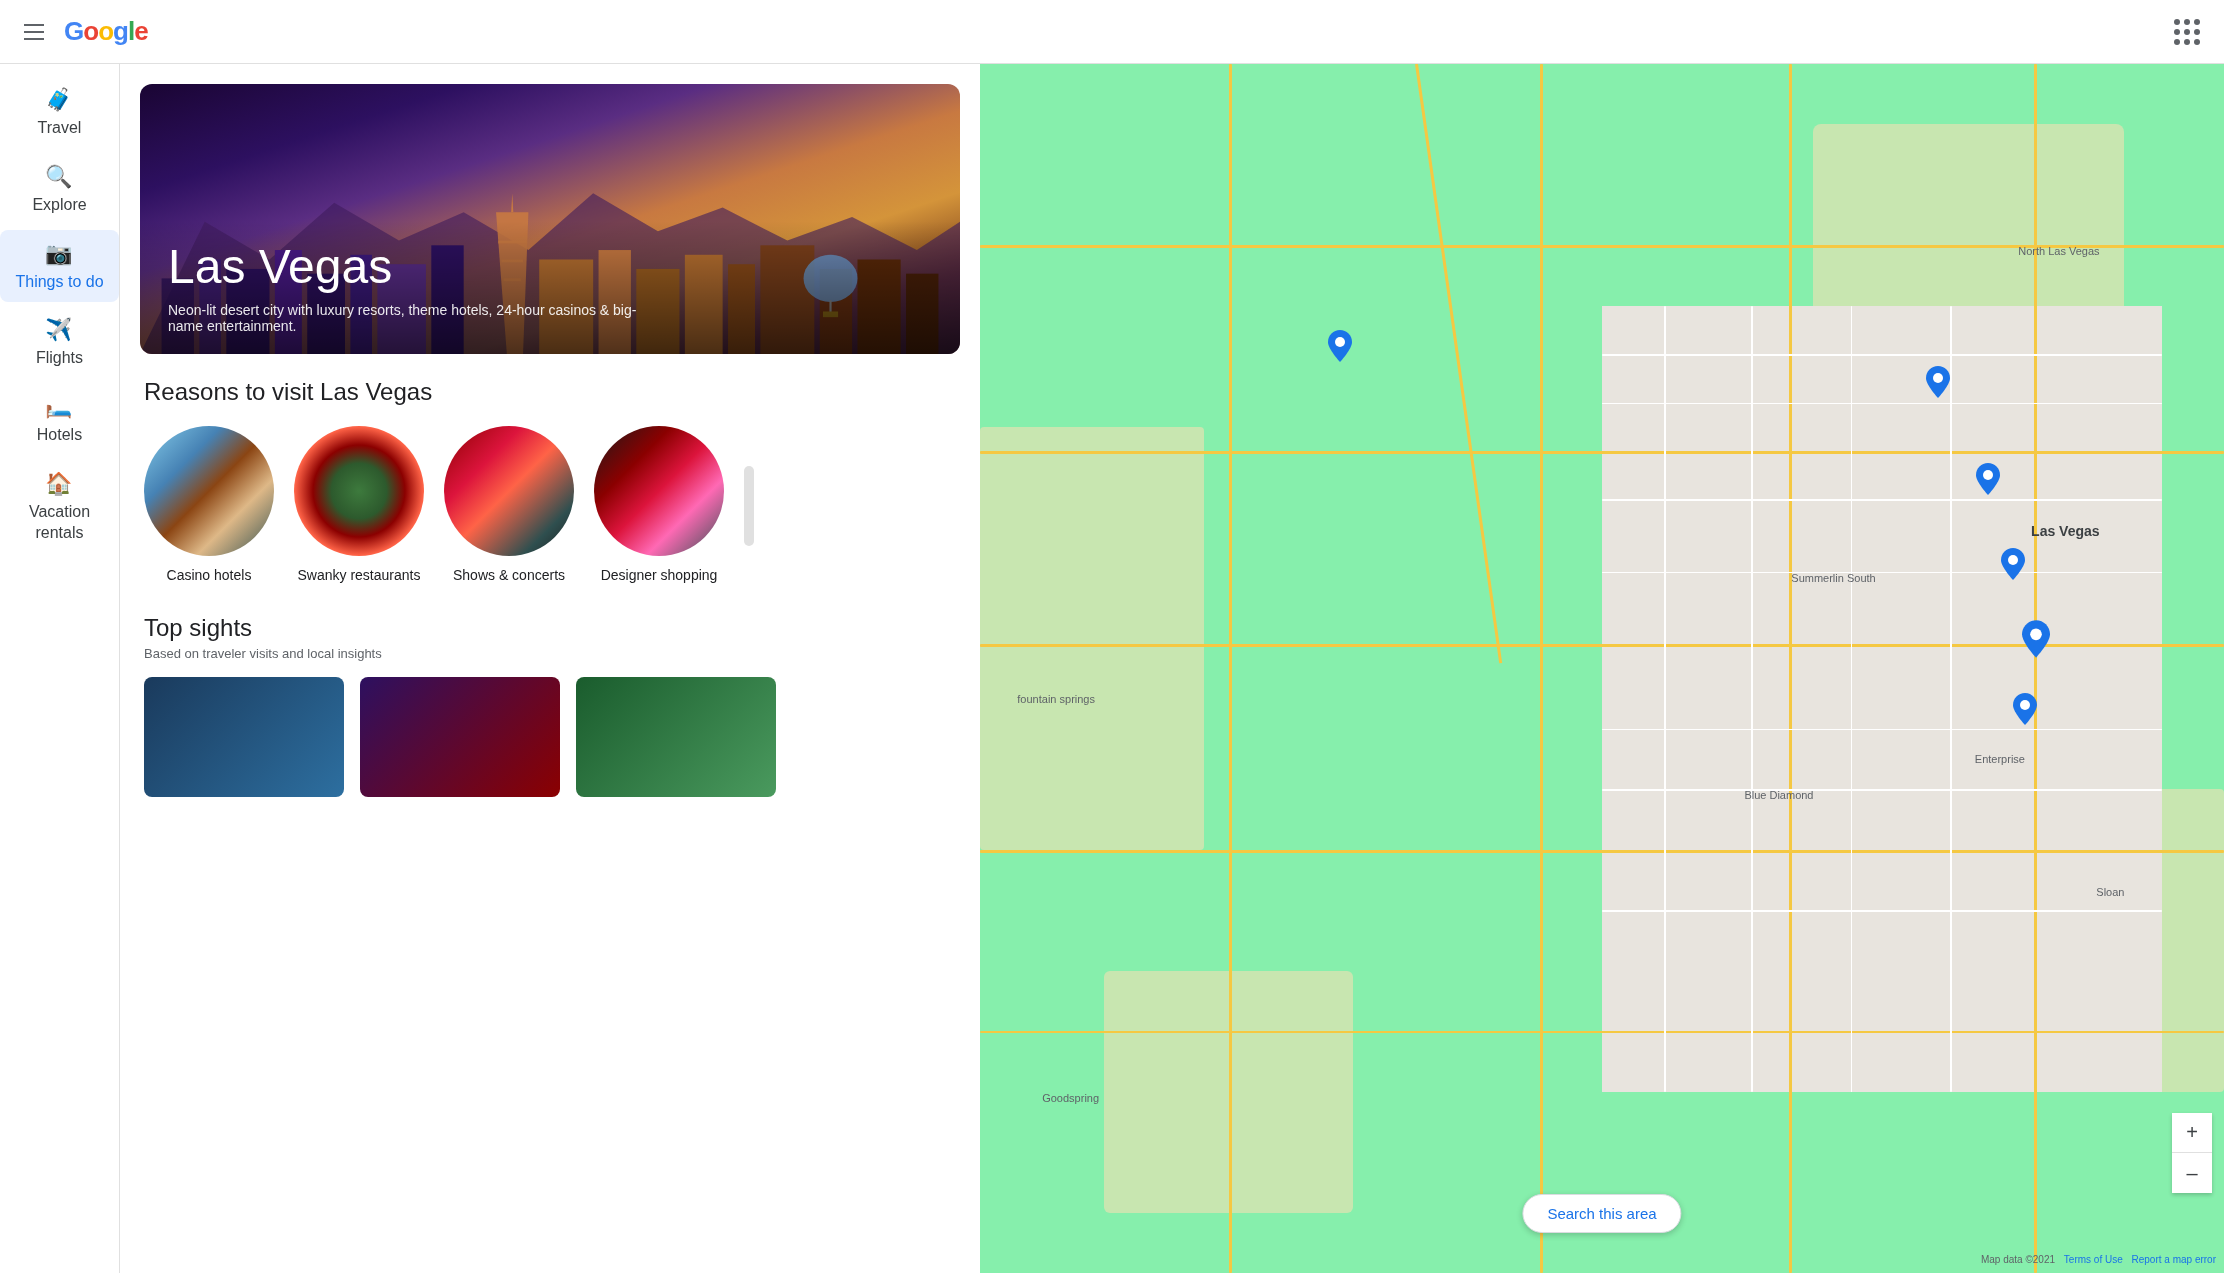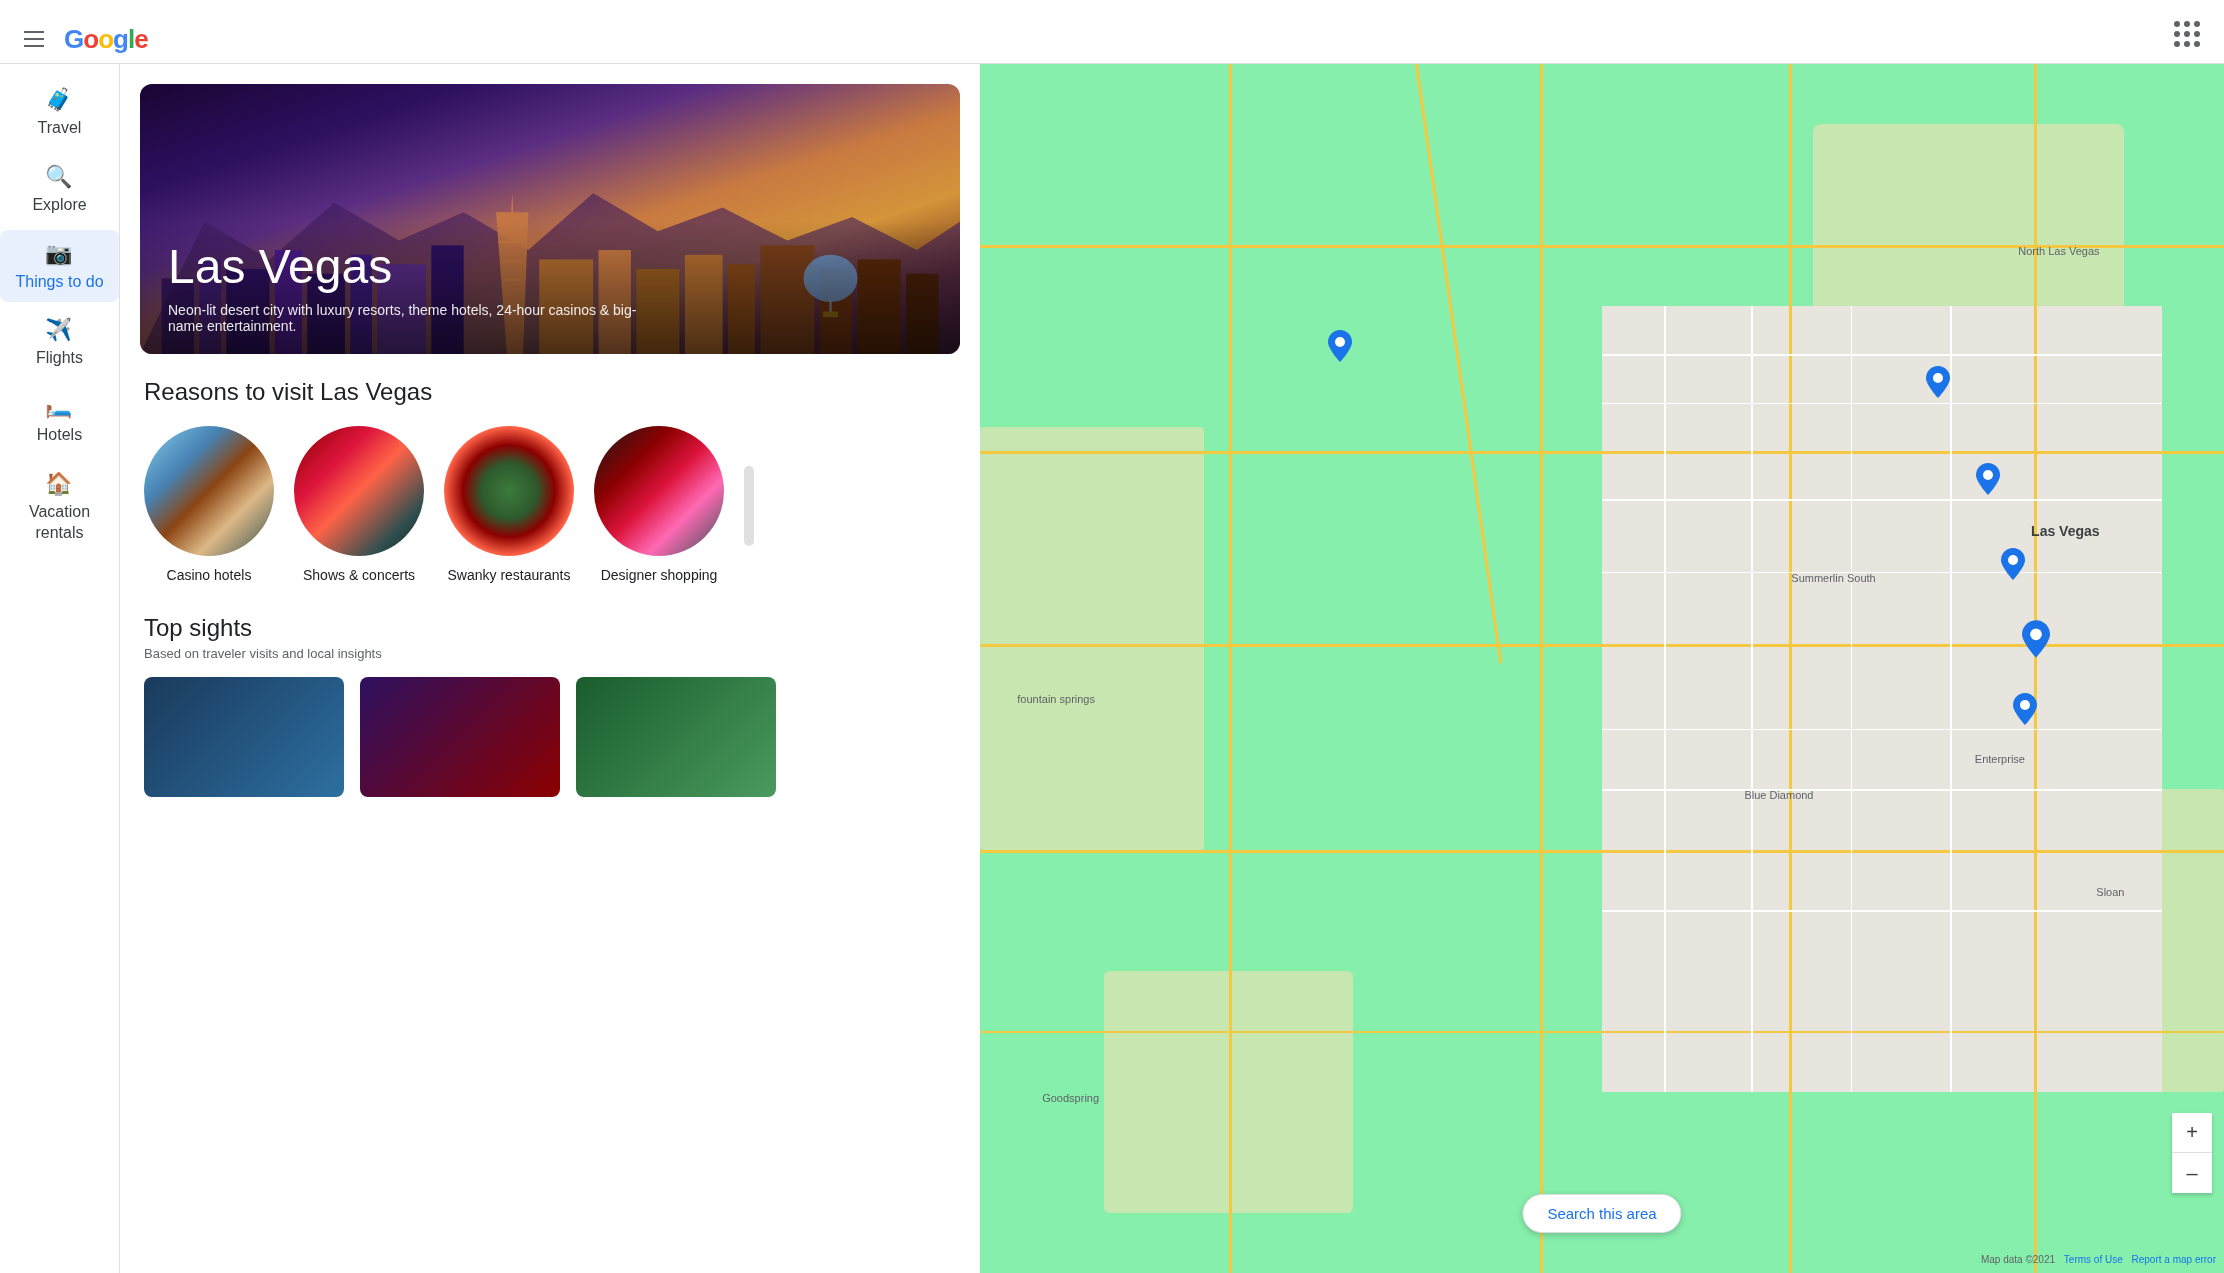--- a/index.html
+++ b/index.html
@@ -1,21 +1,21 @@
 <!DOCTYPE html>
 <html><head>
   <meta charset="utf-8">
   <style>
     * { margin: 0; padding: 0; box-sizing: border-box; }
     body { font-family: 'Arial', sans-serif; background: #fff; display: flex; flex-direction: column; height: 100vh; overflow: hidden; }
 
     
     .header {
       display: flex;
-      align-items: flex-end;
+      align-items: center;
       padding: 8px 16px;
       height: 64px;
       border-bottom: 1px solid #e0e0e0;
       position: relative;
       z-index: 10;
       background: #fff;
     }
     .header-menu-icon {
       cursor: pointer;
       margin-right: 12px;
@@ -514,27 +514,27 @@
     <div class="section">
       <div class="section-title">Reasons to visit Las Vegas</div>
       <div class="reasons-row">
 
         <div class="reason-card">
           <div class="reason-circle img-casino"></div>
           <span class="reason-label">Casino hotels</span>
         </div>
 
         <div class="reason-card">
+          <div class="reason-circle img-restaurants"></div>
+          <span class="reason-label">Swanky restaurants</span>
+        </div>
+
+        <div class="reason-card">
           <div class="reason-circle img-concerts"></div>
           <span class="reason-label">Shows &amp; concerts</span>
-        </div>
-
-        <div class="reason-card">
-          <div class="reason-circle img-restaurants"></div>
-          <span class="reason-label">Swanky restaurants</span>
         </div>
 
         <div class="reason-card">
           <div class="reason-circle img-shopping"></div>
           <span class="reason-label">Designer shopping</span>
         </div>
 
 
         <div class="scroll-indicator"></div>
       </div>

